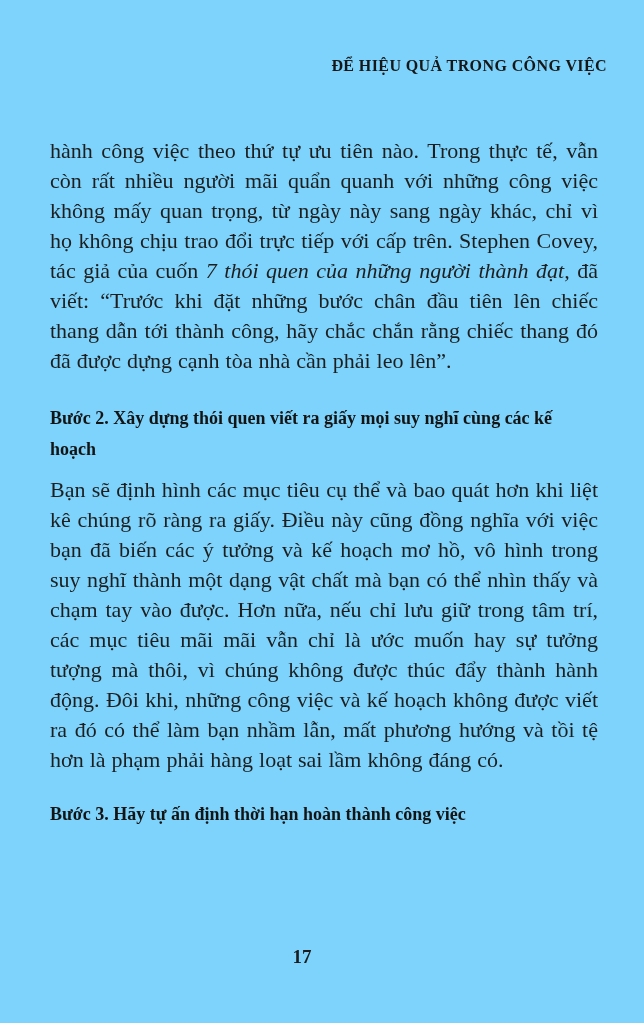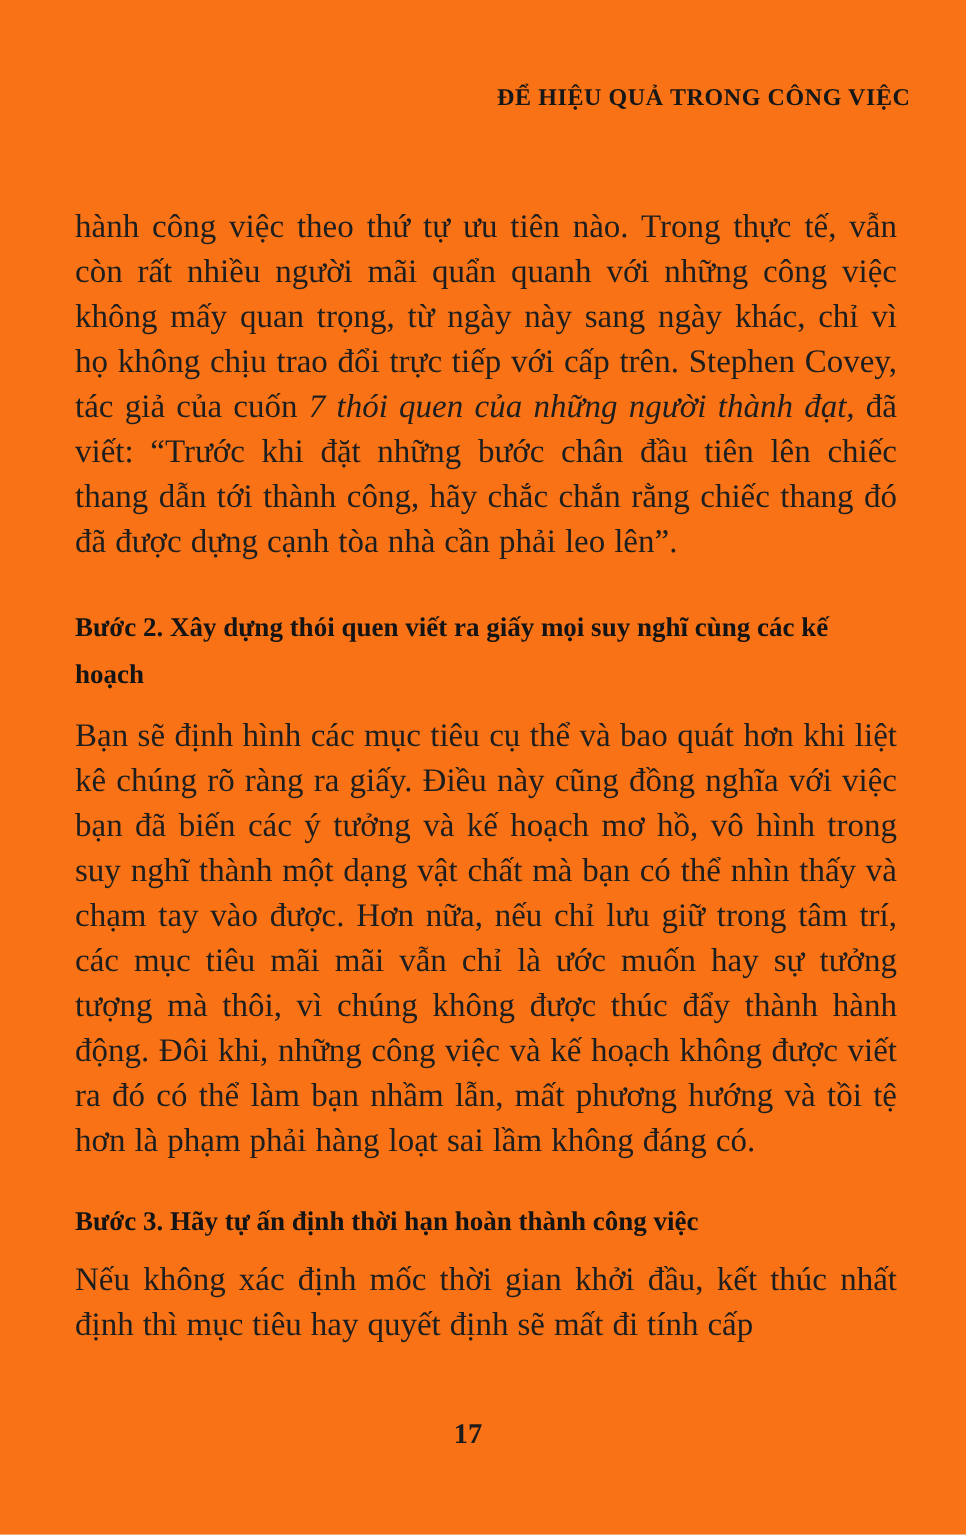--- a/index.html
+++ b/index.html
@@ -5,21 +5,21 @@
   html, body {
     margin: 0;
     padding: 0;
     background: #e8e8e8;
   }
   .page {
     position: relative;
     width: 644px;
     height: 1023px;
     margin: 0 auto;
-    background: #f97316;
+    background: #7dd3fc;
     box-shadow: 0 0 4px rgba(0,0,0,0.15);
     font-family: "Liberation Serif", serif;
     color: #1e1e1e;
     overflow: hidden;
   }
   .running-header {
     position: absolute;
     top: 57px;
     right: 37px;
     font-family: "Liberation Serif", serif;
@@ -53,21 +53,21 @@
     margin: 27px 0 10px 0;
     text-align: left;
   }
   h2.step-heading.step3 {
     margin-top: 24px;
     margin-bottom: 8px;
   }
   .page-number {
     position: absolute;
     top: 946px;
-    left: 16px;
+    left: 6px;
     width: 592px;
     text-align: center;
     font-size: 19px;
     font-weight: bold;
     color: #1c1c1c;
   }
 </style>
 </head>
 <body>
 
@@ -78,19 +78,18 @@
   <div class="body-text">
 
     <p class="para"><span>hành công việc theo thứ tự ưu tiên nào. Trong thực tế, vẫn còn rất nhiều người mãi quẩn quanh với những công việc không mấy quan trọng, từ ngày này sang ngày khác, chỉ vì họ không chịu trao đổi trực tiếp với cấp trên. Stephen Covey, tác giả của cuốn </span><span class="book-title">7 thói quen của những người thành đạt,</span><span> đã viết: “Trước khi đặt những bước chân đầu tiên lên chiếc thang dẫn tới thành công, hãy chắc chắn rằng chiếc thang đó đã được dựng cạnh tòa nhà cần phải leo lên”.</span></p>
 
     <h2 class="step-heading">Bước 2. Xây dựng thói quen viết ra giấy mọi suy nghĩ cùng các kế hoạch</h2>
 
     <p class="para">Bạn sẽ định hình các mục tiêu cụ thể và bao quát hơn khi liệt kê chúng rõ ràng ra giấy. Điều này cũng đồng nghĩa với việc bạn đã biến các ý tưởng và kế hoạch mơ hồ, vô hình trong suy nghĩ thành một dạng vật chất mà bạn có thể nhìn thấy và chạm tay vào được. Hơn nữa, nếu chỉ lưu giữ trong tâm trí, các mục tiêu mãi mãi vẫn chỉ là ước muốn hay sự tưởng tượng mà thôi, vì chúng không được thúc đẩy thành hành động. Đôi khi, những công việc và kế hoạch không được viết ra đó có thể làm bạn nhầm lẫn, mất phương hướng và tồi tệ hơn là phạm phải hàng loạt sai lầm không đáng có.</p>
 
     <h2 class="step-heading step3">Bước 3. Hãy tự ấn định thời hạn hoàn thành công việc</h2>
 
-    <p class="para">Nếu không xác định mốc thời gian khởi đầu, kết thúc nhất định thì mục tiêu hay quyết định sẽ mất đi tính cấp</p>
 
   </div>
 
   <div class="page-number">17</div>
 
 </div>
 
 </body></html>

